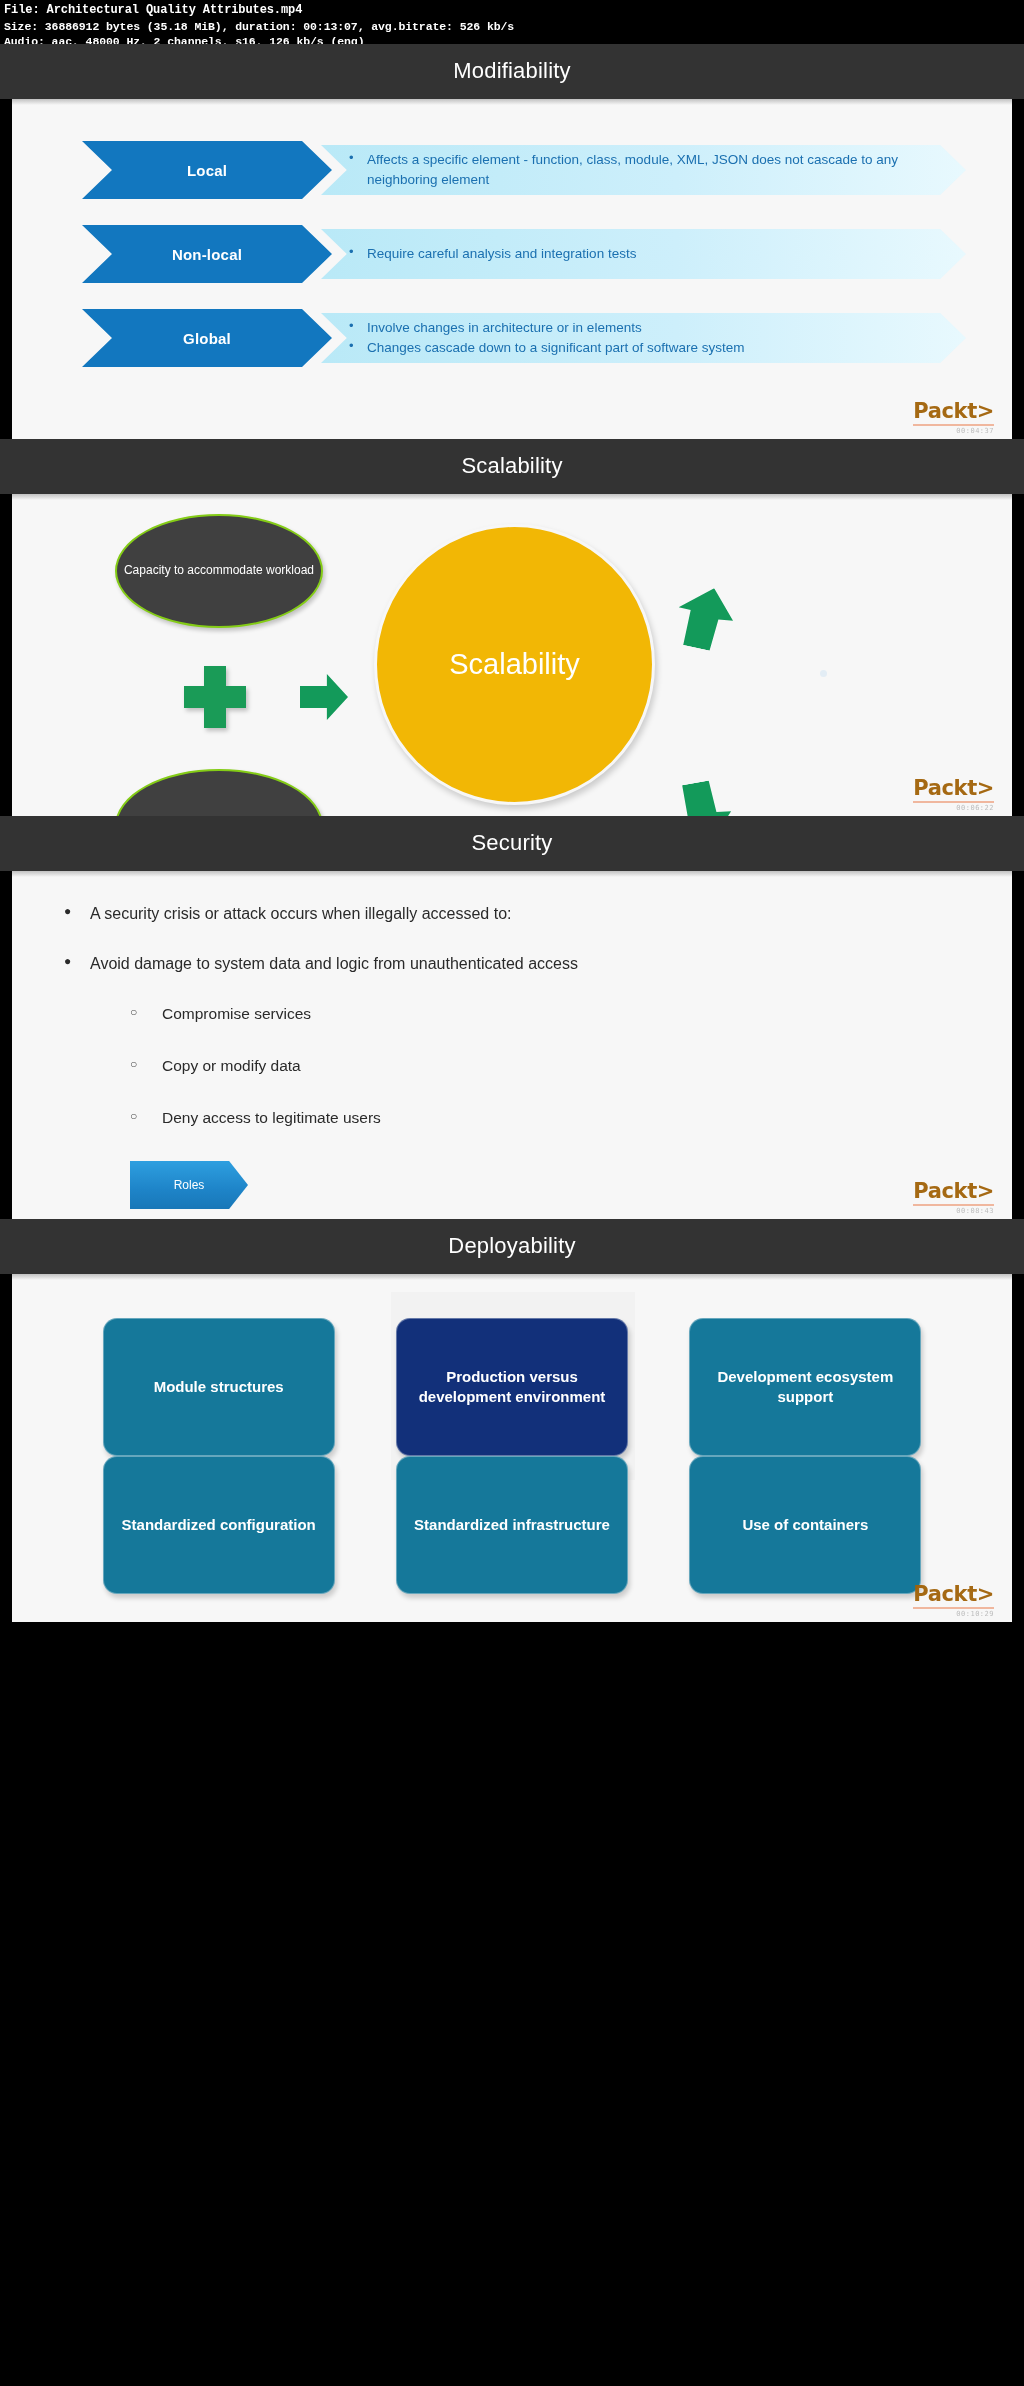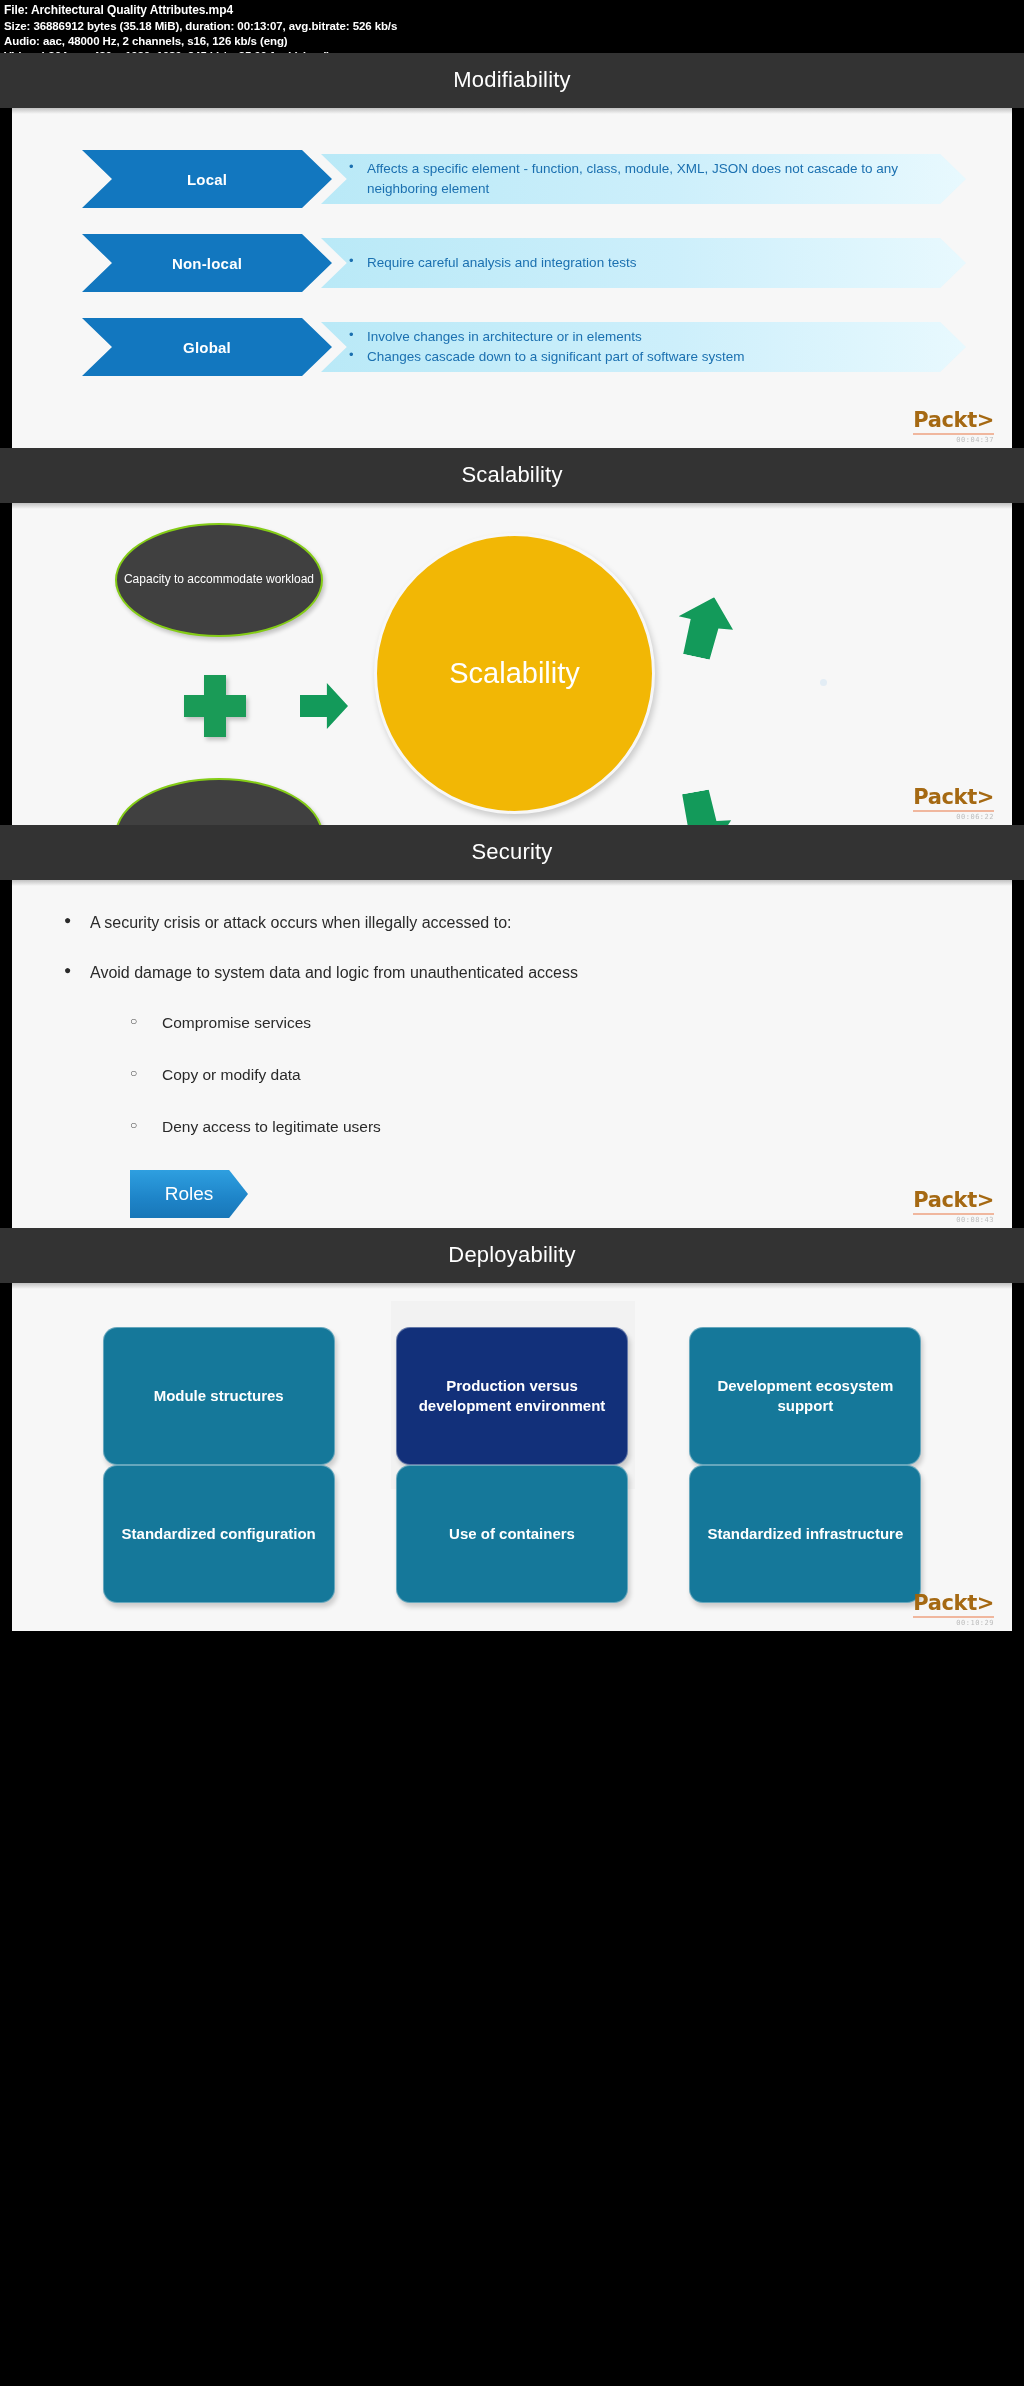--- a/index.html
+++ b/index.html
@@ -7,24 +7,24 @@
     width:1024px;
     font-family:"Liberation Sans", sans-serif;
     -webkit-font-smoothing:antialiased;
   }
   .sheet{width:1024px;position:relative;background:#000;}
 
   
   .mediainfo{
     background:#000;color:#ffffff;
     padding:3px 4px 4px 4px;
-    font-family:Liberation Sans, sans-serif;
+    font-family:Liberation Mono, monospace;
     font-weight:bold;
     line-height:1.32;
-    height:53px;
+    height:44px;
     box-sizing:border-box;
     overflow:hidden;
   }
   .mediainfo .ln{white-space:nowrap;font-size:11.5px;letter-spacing:-0.1px;}
   .mediainfo .ln.l1{font-size:12px;}
 
   
   .slide{width:1024px;position:relative;}
   .slide-title{
     background:#333333;
@@ -159,21 +159,21 @@
   }
   .sec-b:before{content:"\25CF";position:absolute;left:12px;top:-1px;font-size:12px;color:#2a2a2a;}
   .sec-s{
     position:relative;padding-left:110px;color:#2a2a2a;font-size:15.5px;margin-bottom:34px;
   }
   .sec-s:before{content:"\25CB";position:absolute;left:78px;top:0px;font-size:12px;color:#4a4a4a;}
   .roles-chev{
     margin:10px 0 0 78px;
     width:118px;height:48px;
     background:linear-gradient(to bottom,#2e9fe0 0%, #1e84c8 60%, #1877b8 100%);
-    color:#fff;font-size:19px;
+    color:#fff;font-size:12px;
     display:flex;align-items:center;justify-content:center;
     clip-path:polygon(0 0, 84% 0, 100% 50%, 84% 100%, 0 100%);
     filter:drop-shadow(2px 3px 2px rgba(0,0,0,.28));
   }
 
   
   .dep-grid{
     display:grid;grid-template-columns:repeat(3,1fr);
     padding:44px 60px 30px 60px;
     justify-items:center;
@@ -301,24 +301,24 @@
         <div class="dep-cell hl">
           <div class="dep-box dark">Production versus development environment</div>
         </div>
         <div class="dep-cell">
           <div class="dep-box">Development ecosystem support</div>
         </div>
         <div class="dep-cell">
           <div class="dep-box">Standardized configuration</div>
         </div>
         <div class="dep-cell">
+          <div class="dep-box">Standardized infrastructure</div>
+        </div>
+        <div class="dep-cell">
           <div class="dep-box">Use of containers</div>
-        </div>
-        <div class="dep-cell">
-          <div class="dep-box">Standardized infrastructure</div>
         </div>
       </div>
 
       <div class="packt">
         <span class="word">Packt&gt;</span>
         <span class="stamp">00:10:29</span>
       </div>
     </div>
   </div>
 

